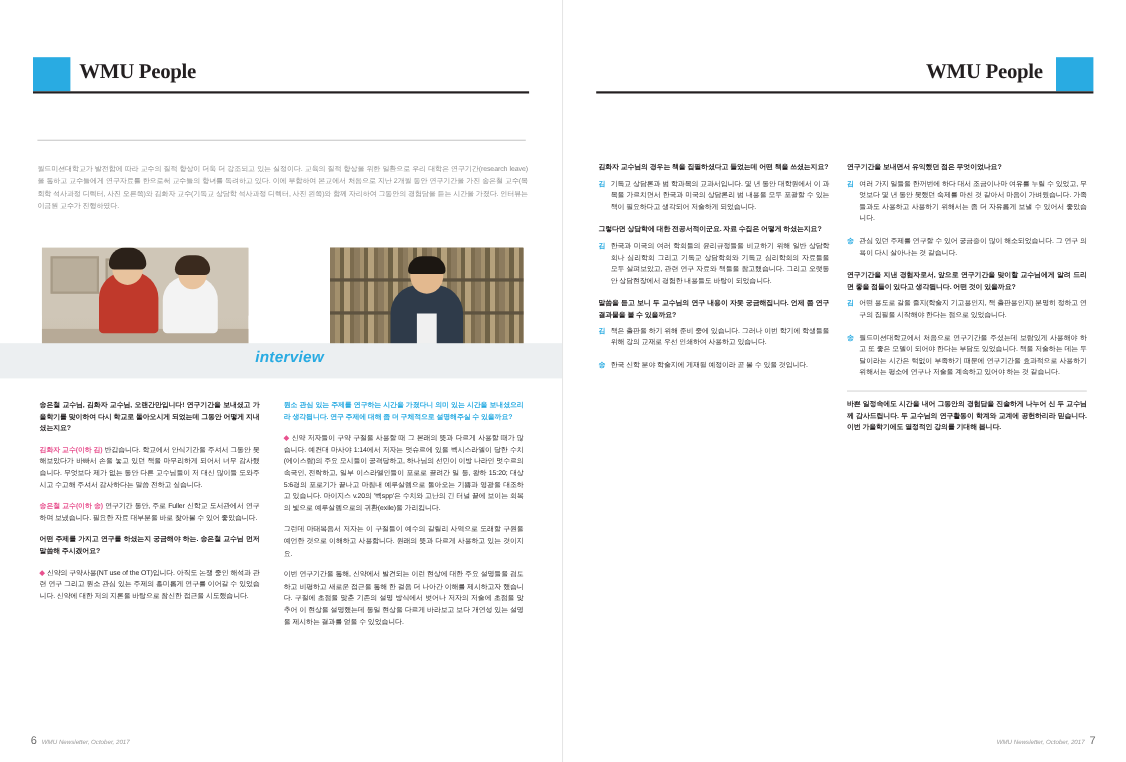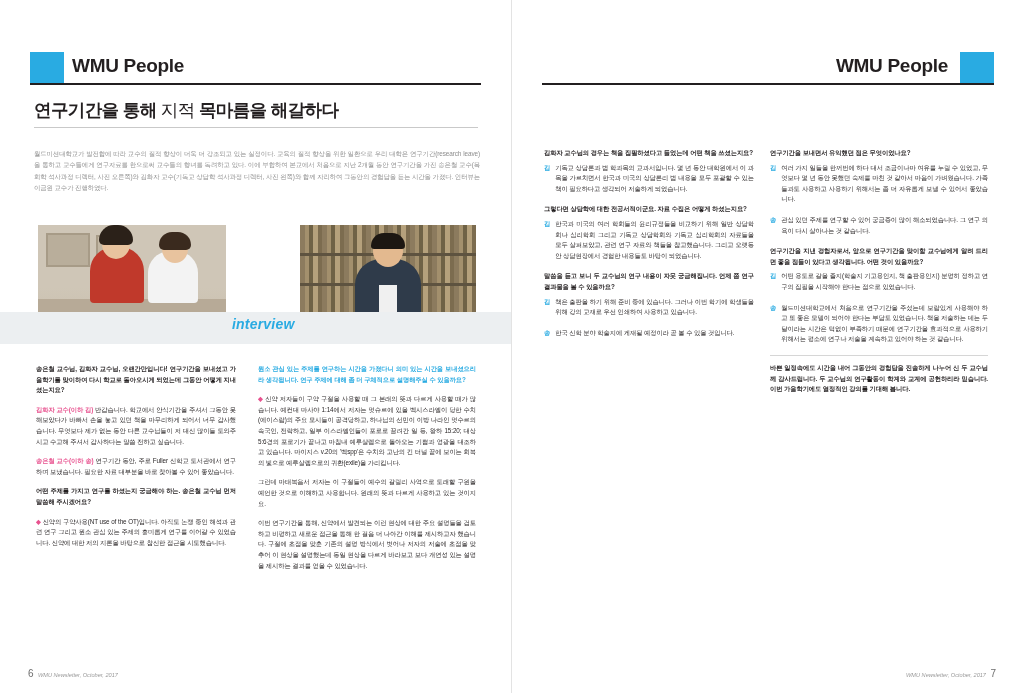--- a/index.html
+++ b/index.html
@@ -14,21 +14,21 @@
   }
   .spread { position:absolute; inset:0; display:flex; }
   .page { position:relative; width:512px; height:693px; background:#fff; }
   .page.left { border-right:1px solid #e3e3e3; }
 
   
   .masthead { position:absolute; top:52px; height:34px; }
   .masthead .bar { position:absolute; top:0; width:34px; height:31px; background:#29abe2; }
   .masthead .title {
     position:absolute; top:3px; font-size:19px; font-weight:bold;
-    letter-spacing:-0.3px; color:#231f20; font-family:Liberation Sans, sans-serif;
+    letter-spacing:-0.3px; color:#231f20; font-family:Liberation Serif, serif;
   }
   .rule { position:absolute; height:2px; background:#231f20; }
 
   
   .m-left { left:30px; right:30px; }
   .m-left .bar { left:0; }
   .m-left .title { left:42px; }
   .m-left .rule { left:0; right:0; top:31px; }
 
   
@@ -122,23 +122,20 @@
 <div class="spread">
 
   <div class="page left">
 
     <div class="masthead m-left">
       <div class="bar"></div>
       <div class="title">WMU People</div>
       <div class="rule"></div>
     </div>
 
-    <div class="headline">
-      <span>연구기간을 통해 </span><span class="light">지적 </span><span>목마름을 해갈하다</span>
-    </div>
     <div class="head-rule"></div>
 
     <div class="lede">월드미션대학교가 발전함에 따라 교수의 질적 향상이 더욱 더 강조되고 있는 실정이다. 교육의 질적 향상을 위한 일환으로 우리 대학은 연구기간(research leave)을 통하고 교수들에게 연구자료를 한으로써 교수들의 향녀를 독려하고 있다. 이에 부합하여 본교에서 처음으로 지난 2개월 동안 연구기간을 가진 송은철 교수(목회학 석사과정 디렉터, 사진 오른쪽)와 김화자 교수(기독교 상담학 석사과정 디렉터, 사진 왼쪽)와 함께 자리하여 그동안의 경험담을 듣는 시간을 가졌다. 인터뷰는 이금원 교수가 진행하였다.</div>
 
     <div class="photo photo-1">
       <div class="p1-bg"></div>
       <div class="p1-wall"></div>
       <div class="p1-frame"></div>
       <div class="p1-frame2"></div>
       <div class="p1-desk"></div>

